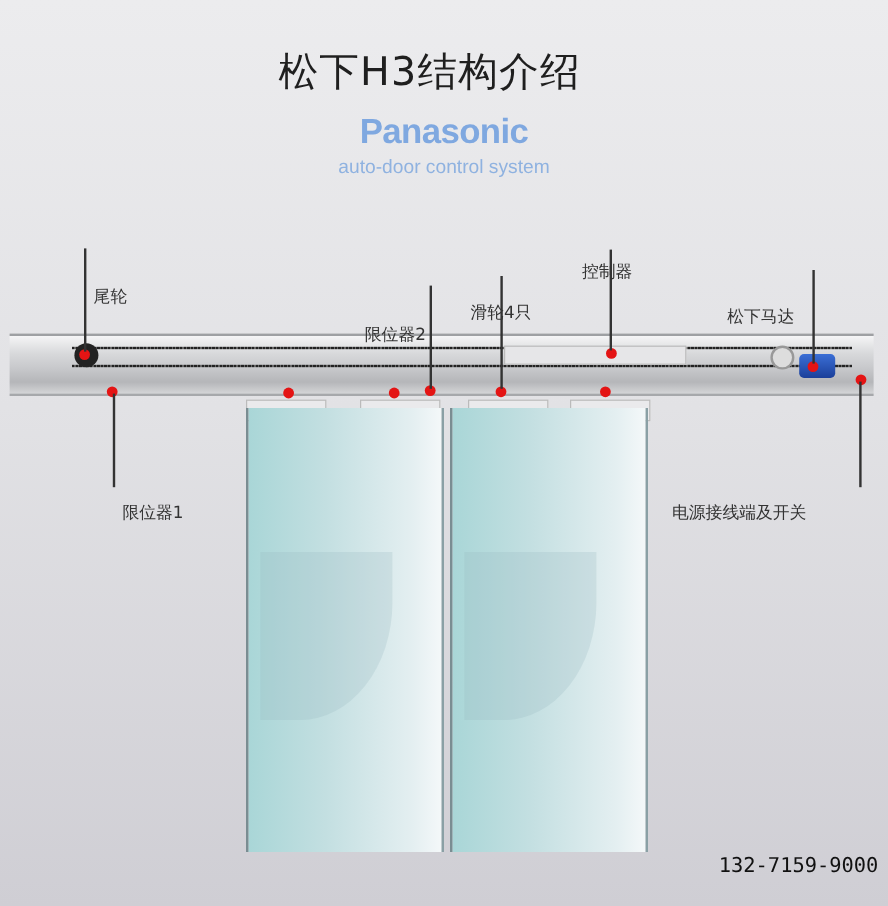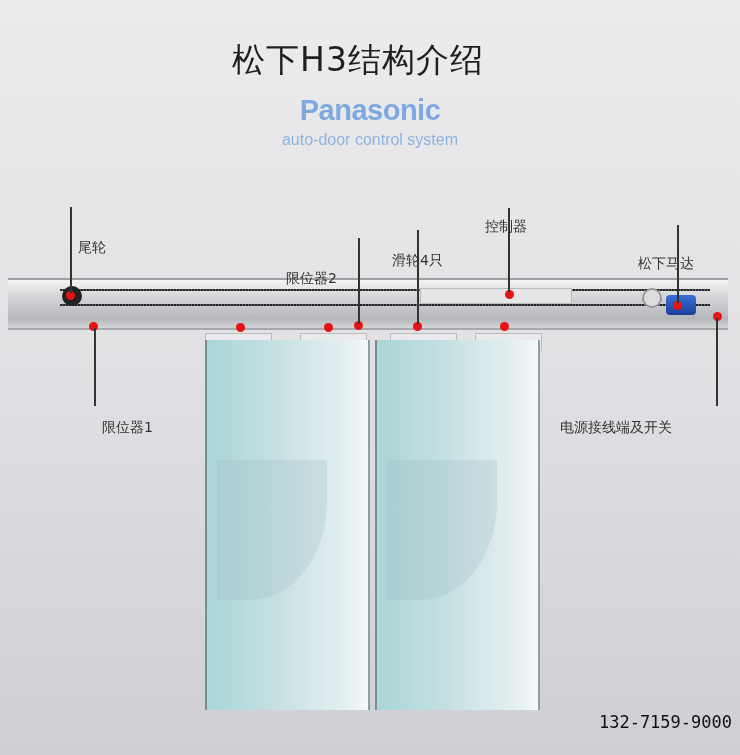--- a/index.html
+++ b/index.html
@@ -61,20 +61,20 @@
 
 <div class="abs line" style="left:70px;top:207px;height:86px"></div>
 <div class="abs line" style="left:358px;top:238px;height:86px"></div>
 <div class="abs line" style="left:417px;top:230px;height:94px"></div>
 <div class="abs line" style="left:508px;top:208px;height:84px"></div>
 <div class="abs line" style="left:677px;top:225px;height:78px"></div>
 <div class="abs line" style="left:94px;top:328px;height:78px"></div>
 <div class="abs line" style="left:716px;top:318px;height:88px"></div>
 
 <div class="abs lbl" style="left:78px;top:207px">尾轮</div>
-<div class="abs lbl" style="left:286px;top:238px">限位器2</div>
+<div class="abs lbl" style="left:304px;top:238px">限位器2</div>
 <div class="abs lbl" style="left:392px;top:220px">滑轮4只</div>
 <div class="abs lbl" style="left:485px;top:186px">控制器</div>
-<div class="abs lbl" style="left:638px;top:223px">松下马达</div>
+<div class="abs lbl" style="left:606px;top:223px">松下马达</div>
 <div class="abs lbl" style="left:102px;top:387px">限位器1</div>
 <div class="abs lbl" style="left:560px;top:387px">电源接线端及开关</div>
 
 <div class="abs phone">132-7159-9000</div>
 
 </body></html>

